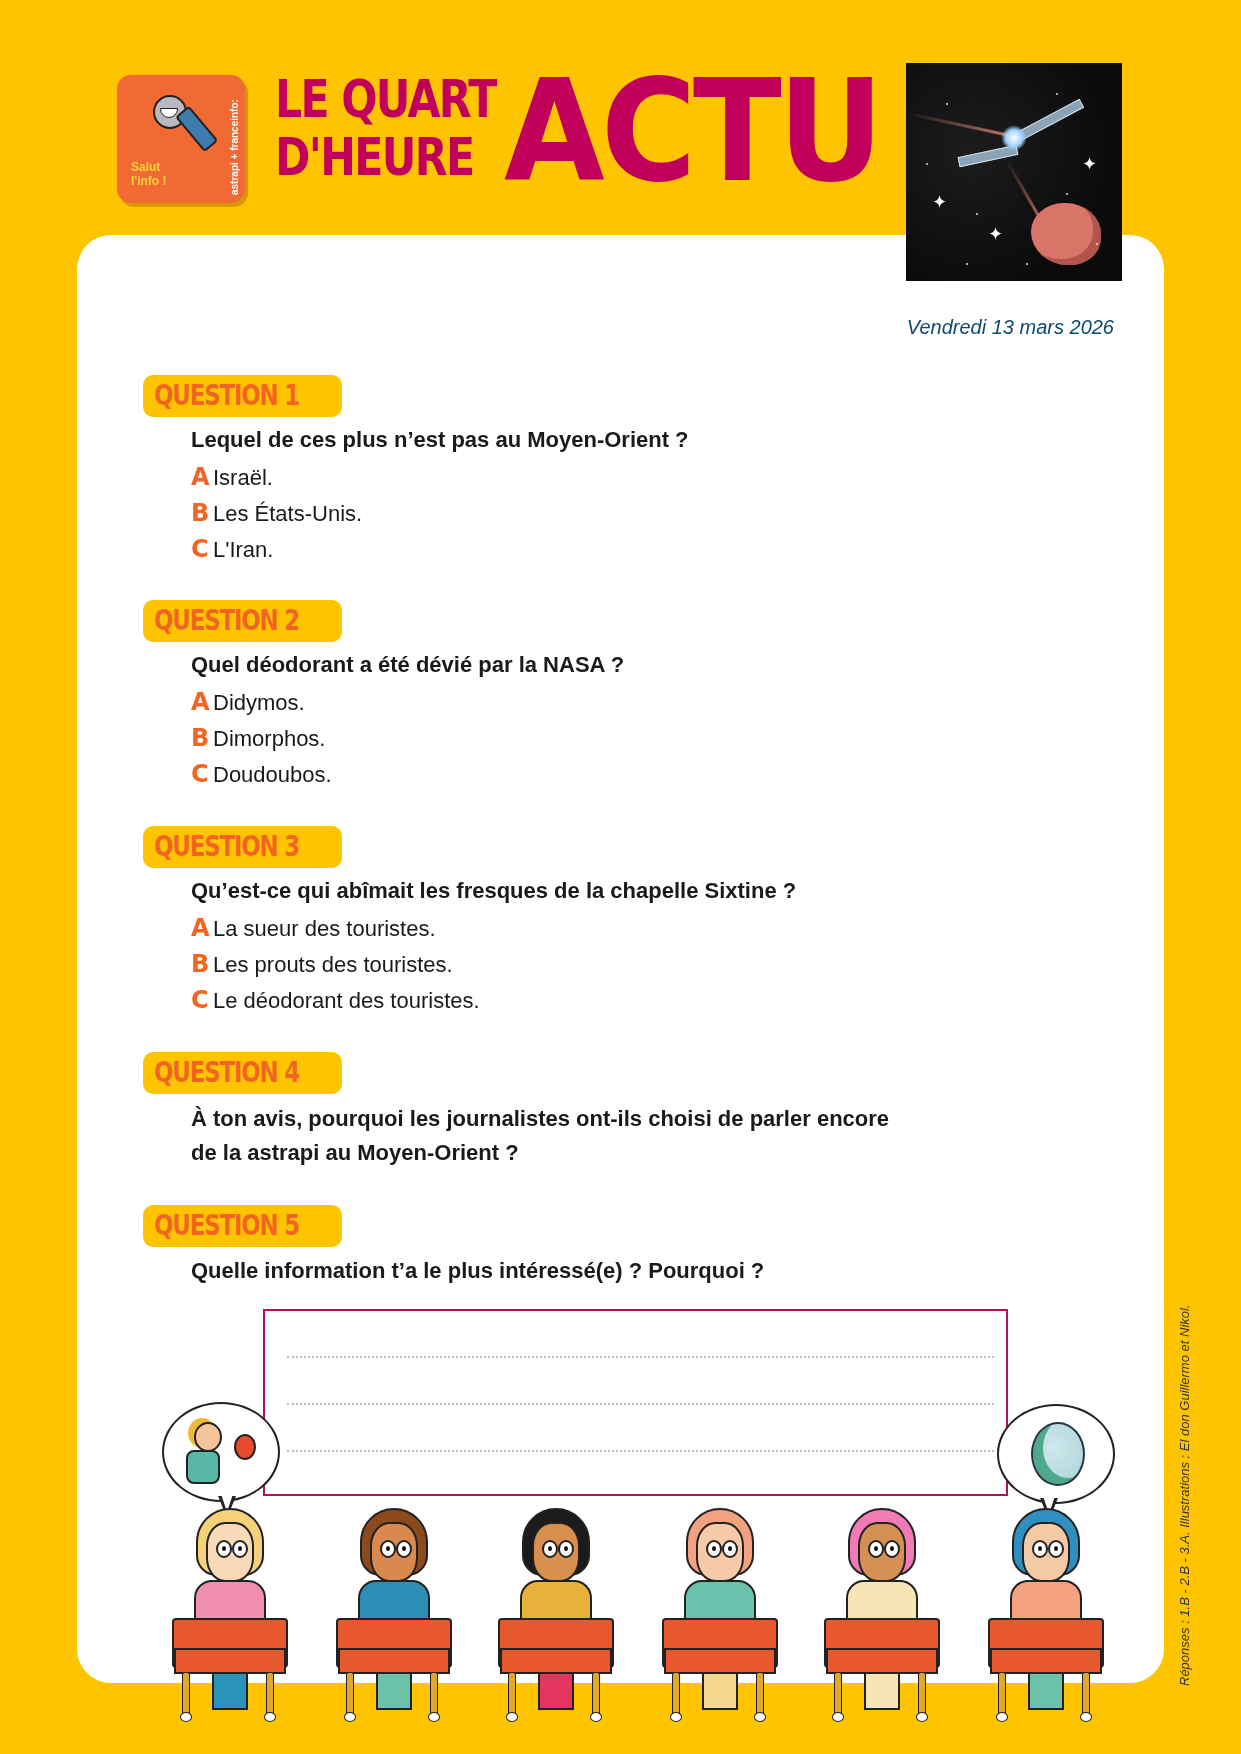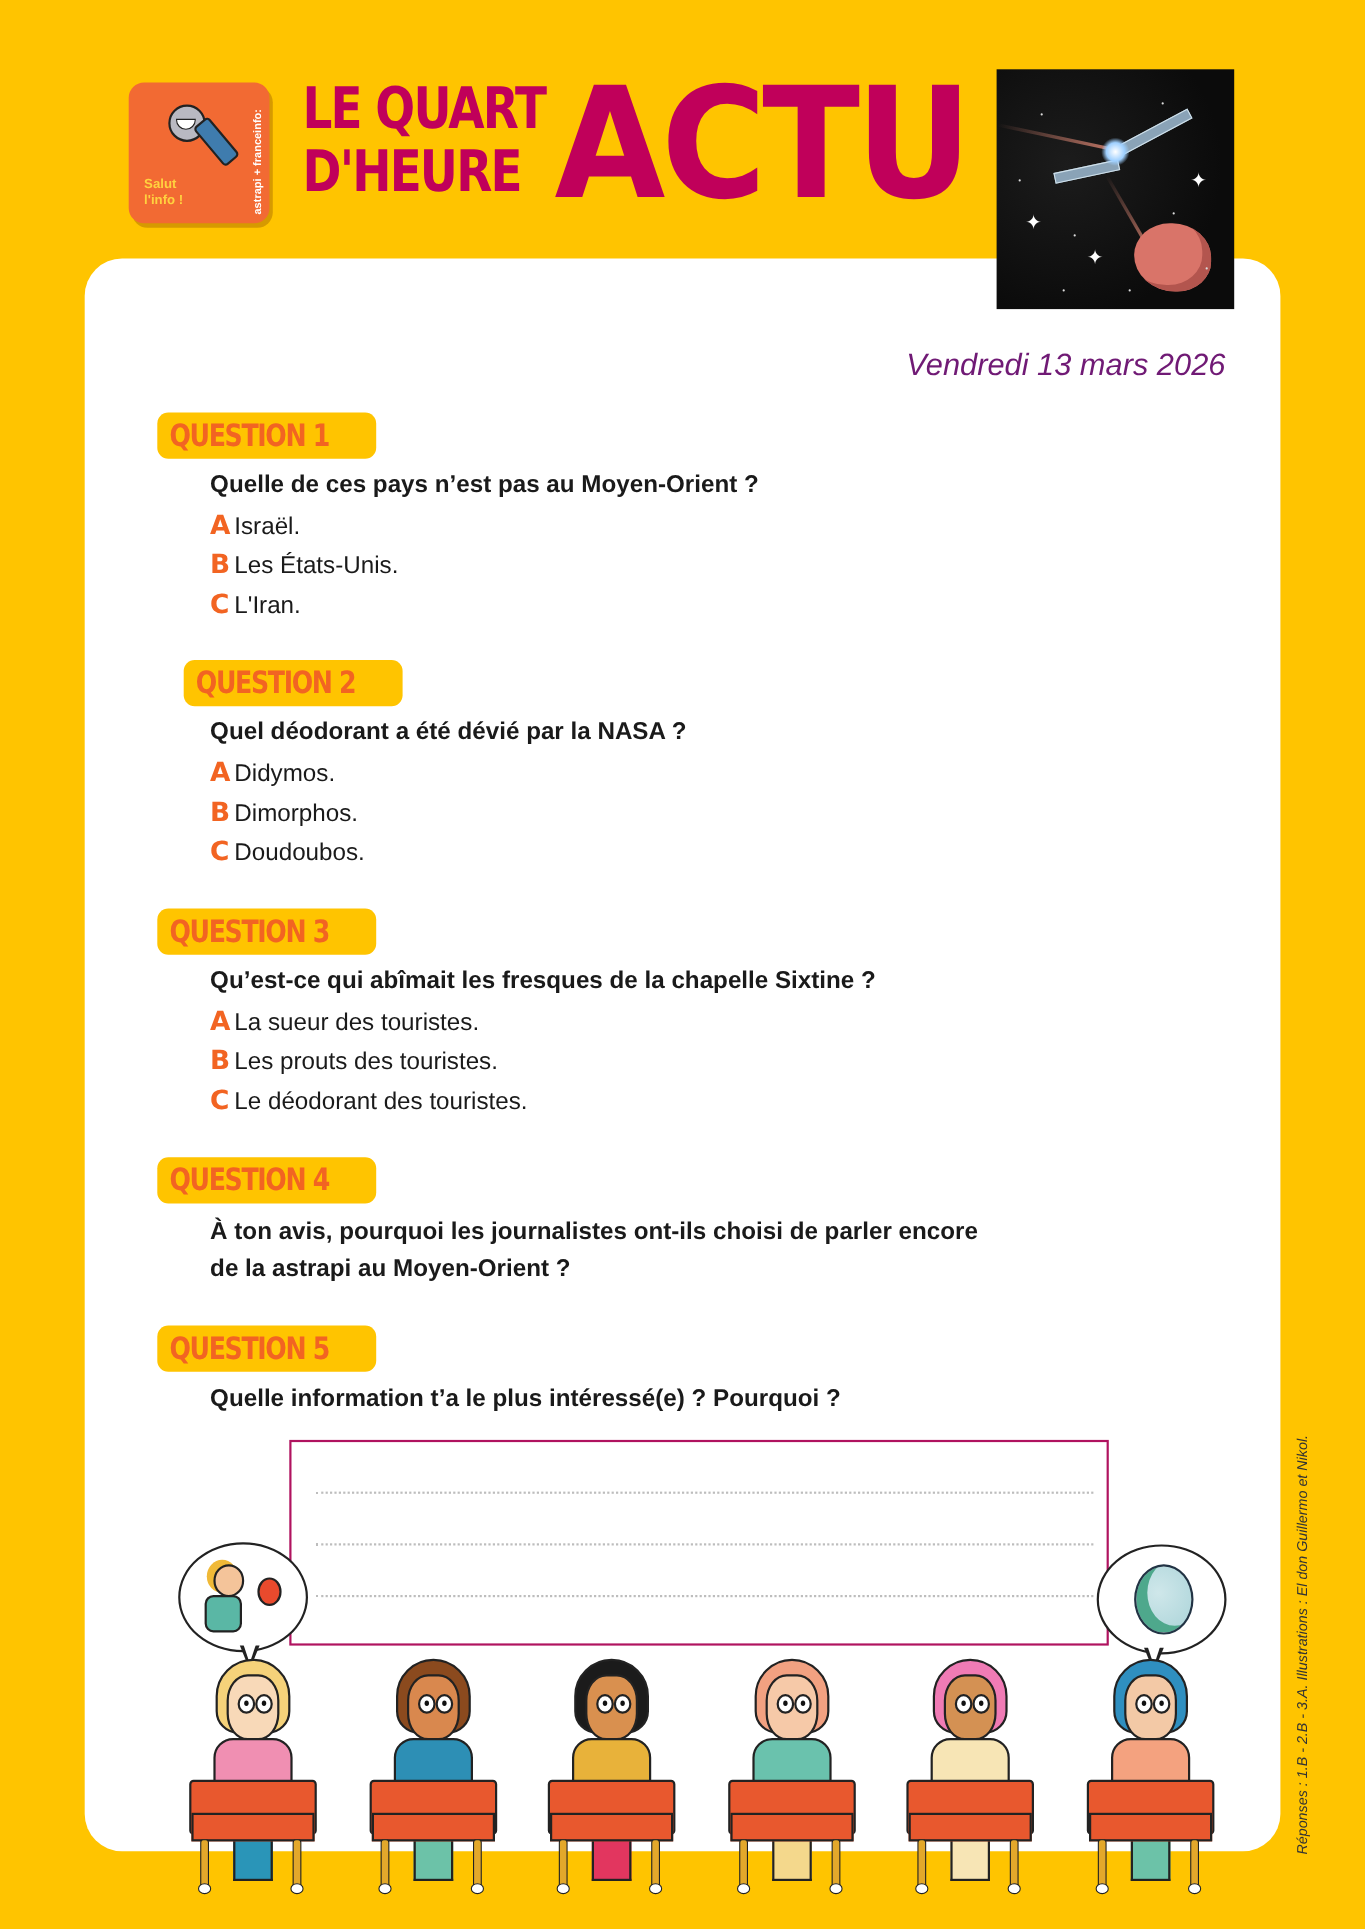--- a/index.html
+++ b/index.html
@@ -70,22 +70,22 @@
   }
   .beam {
     position: absolute; height: 3px; background: linear-gradient(90deg, rgba(231,120,100,0), rgba(231,140,120,0.8));
   }
   .flash {
     position: absolute; left: 95px; top: 62px; width: 26px; height: 26px;
     background: radial-gradient(circle, #ffffff, #9fd0ff 45%, rgba(255,255,255,0) 70%);
   }
   
   .date {
-    position: absolute; right: 127px; top: 316px; color: #701a75;
-    font-style: italic; font-size: 28px;
+    position: absolute; right: 127px; top: 316px; color: #0c4a6e;
+    font-style: italic; font-size: 20px;
   }
   .q-badge {
     position: absolute; left: 143px; height: 42px; padding: 0 11px;
     background: #ffc400; border-radius: 10px;
     color: #f26422; font-family: "DejaVu Sans", sans-serif; font-weight: bold;
     font-size: 28px; line-height: 42px; letter-spacing: -1.5px;
   }
   .q-badge span { display: inline-block; transform: scaleX(0.82); transform-origin: left center; }
   .q-text {
     position: absolute; left: 191px; font-weight: bold; color: #1a1a1a;
@@ -197,26 +197,26 @@
     <div class="dot" style="left:190px;top:180px;"></div>
   <div class="dot" style="left:20px;top:100px;"></div>
     <div class="dot" style="left:160px;top:130px;"></div>
   <div class="dot" style="left:120px;top:200px;"></div>
     <div class="dot" style="left:60px;top:200px;"></div>
 </div>
 
 <div class="date">Vendredi 13 mars 2026</div>
 
 <div class="q-badge" style="top:375px;"><span>QUESTION 1</span></div>
-<div class="q-text" style="top:423px;">Quelle de ces pays n’est pas au Moyen-Orient ?</div>
+<div class="q-text" style="top:423px;">Lequel de ces plus n’est pas au Moyen-Orient ?</div>
 <div class="answer" style="top:462px;"><span class="letter">A</span><span>Israël.</span></div>
 <div class="answer" style="top:498px;"><span class="letter">B</span><span>Les États-Unis.</span></div>
 <div class="answer" style="top:534px;"><span class="letter">C</span><span>L'Iran.</span></div>
 
-<div class="q-badge" style="top:600px;margin-left:24px;"><span>QUESTION 2</span></div>
+<div class="q-badge" style="top:600px;"><span>QUESTION 2</span></div>
 <div class="q-text" style="top:648px;">Quel déodorant a été dévié par la NASA ?</div>
 <div class="answer" style="top:687px;"><span class="letter">A</span><span>Didymos.</span></div>
 <div class="answer" style="top:723px;"><span class="letter">B</span><span>Dimorphos.</span></div>
 <div class="answer" style="top:759px;"><span class="letter">C</span><span>Doudoubos.</span></div>
 
 <div class="q-badge" style="top:826px;"><span>QUESTION 3</span></div>
 <div class="q-text" style="top:874px;text-align:right;">Qu’est-ce qui abîmait les fresques de la chapelle Sixtine ?</div>
 <div class="answer" style="top:913px;"><span class="letter">A</span><span>La sueur des touristes.</span></div>
 <div class="answer" style="top:949px;"><span class="letter">B</span><span>Les prouts des touristes.</span></div>
 <div class="answer" style="top:985px;"><span class="letter">C</span><span>Le déodorant des touristes.</span></div>

